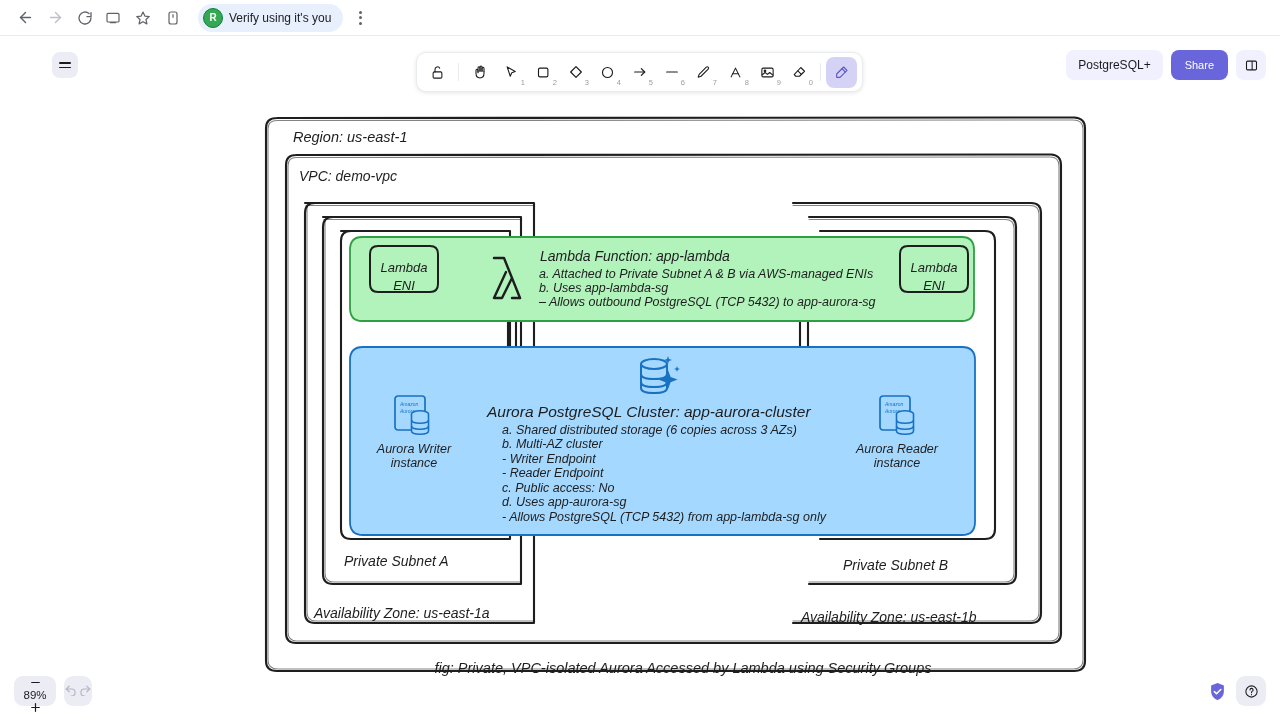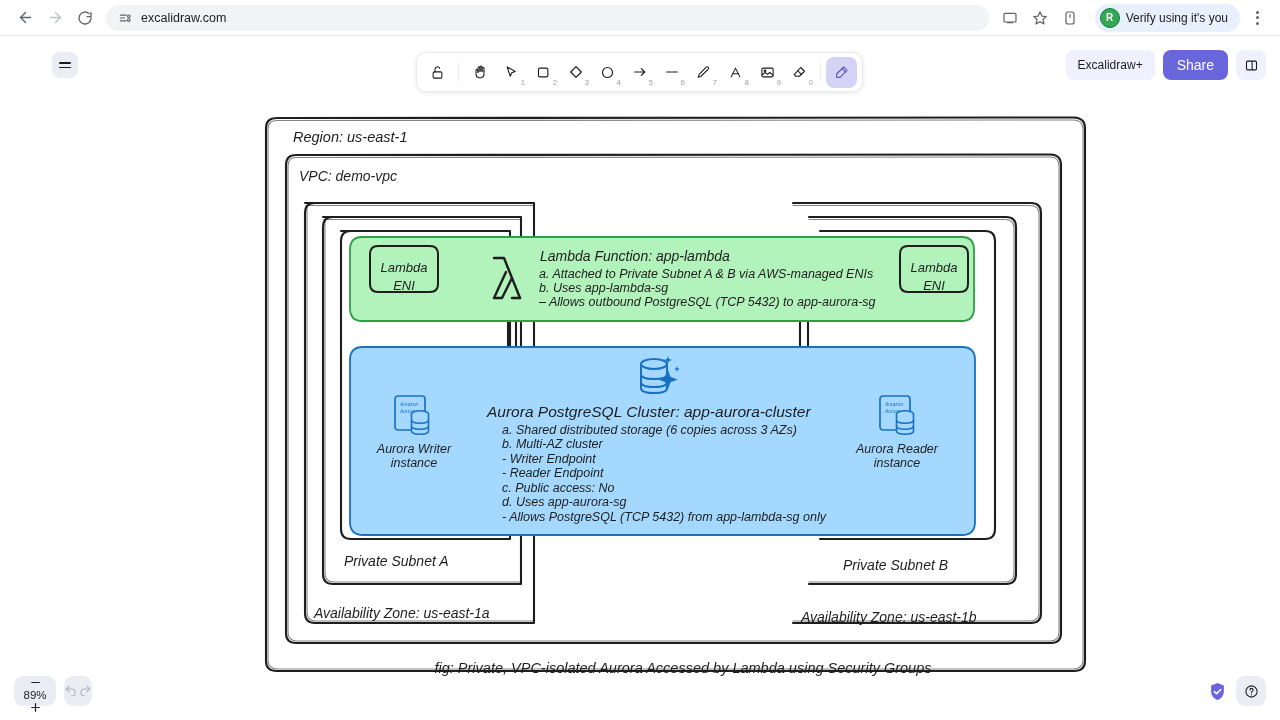--- a/index.html
+++ b/index.html
@@ -77,21 +77,21 @@
   }
   .tool-sep { width: 1px; height: 18px; background: #e9ecef; margin: 0 4px; }
 
   .top-right { position: absolute; right: 14px; top: 14px; display: flex; align-items: center; gap: 8px; }
   .btn-plus {
     height: 30px; padding: 0 12px; border-radius: 8px; background: #f1f0ff;
     font-size: 12px; color: #1b1b1f; display:flex; align-items:center;
   }
   .btn-share {
     height: 30px; padding: 0 14px; border-radius: 8px; background: #6965db;
-    font-size: 14px; color: #ffffff; display:flex; align-items:center;
+    font-size: 11px; color: #ffffff; display:flex; align-items:center;
   }
   .btn-lib {
     width: 30px; height: 30px; border-radius: 8px; background: #f1f0ff;
     display:flex; align-items:center; justify-content:center; color:#1b1b1f;
   }
 
   
   .zoom-group {
     position: absolute; left: 14px; bottom: 14px; display: flex; gap: 8px; align-items: center;
   }
@@ -132,32 +132,20 @@
       <svg width="17" height="17" viewBox="0 0 24 24" fill="none" stroke="#bdc1c6" stroke-width="2" stroke-linecap="round" stroke-linejoin="round">
           <line x1="5" y1="12" x2="19" y2="12"></line>
           <polyline points="12 5 19 12 12 19"></polyline>
         </svg>
     </div>
     <div class="nav-btn">
       <svg width="16" height="16" viewBox="0 0 24 24" fill="none" stroke="currentColor" stroke-width="2" stroke-linecap="round" stroke-linejoin="round">
           <path d="M21 12a9 9 0 1 1-3-6.7"></path>
           <polyline points="21 4 21 10 15 10"></polyline>
         </svg>
-    </div>
-    <div class="omnibox">
-      <span style="display:flex;">
-        <svg width="14" height="14" viewBox="0 0 24 24" fill="none" stroke="#5f6368" stroke-width="2" stroke-linecap="round">
-            <line x1="4" y1="7" x2="14" y2="7"></line>
-            <line x1="4" y1="12" x2="11" y2="12"></line>
-            <line x1="4" y1="17" x2="14" y2="17"></line>
-            <circle cx="18.5" cy="9" r="2.2"></circle>
-            <circle cx="18.5" cy="15.5" r="2.2"></circle>
-          </svg>
-      </span>
-      <span class="url">excalidraw.com</span>
     </div>
     <div class="chrome-right">
       <div class="icon-btn">
         <svg width="16" height="16" viewBox="0 0 24 24" fill="none" stroke="currentColor" stroke-width="1.8" stroke-linecap="round" stroke-linejoin="round">
             <rect x="3" y="5" width="18" height="13" rx="1.6"></rect>
             <path d="M8 19h8"></path>
           </svg>
       </div>
       <div class="icon-btn">
         <svg width="16" height="16" viewBox="0 0 24 24" fill="none" stroke="currentColor" stroke-width="1.8" stroke-linejoin="round">
@@ -420,21 +408,21 @@
       <div class="tool-sep"></div>
       <div class="tool active">
         <svg width="16" height="16" viewBox="0 0 24 24" fill="none" stroke="#5b57c9" stroke-width="1.7" stroke-linecap="round" stroke-linejoin="round">
             <path d="M14.5 4.5l5 5L9 20H4v-5z"></path>
             <line x1="12" y1="7" x2="17" y2="12"></line>
           </svg>
       </div>
     </div>
 
     <div class="top-right">
-      <div class="btn-plus">Excalidraw+</div>
+      <div class="btn-plus">PostgreSQL+</div>
       <div class="btn-share">Share</div>
       <div class="btn-lib">
         <svg width="15" height="15" viewBox="0 0 24 24" fill="none" stroke="currentColor" stroke-width="1.7">
             <rect x="4" y="5" width="16" height="14" rx="1.8"></rect>
             <line x1="13" y1="5" x2="13" y2="19"></line>
           </svg>
       </div>
     </div>
 
     <div class="zoom-group">

